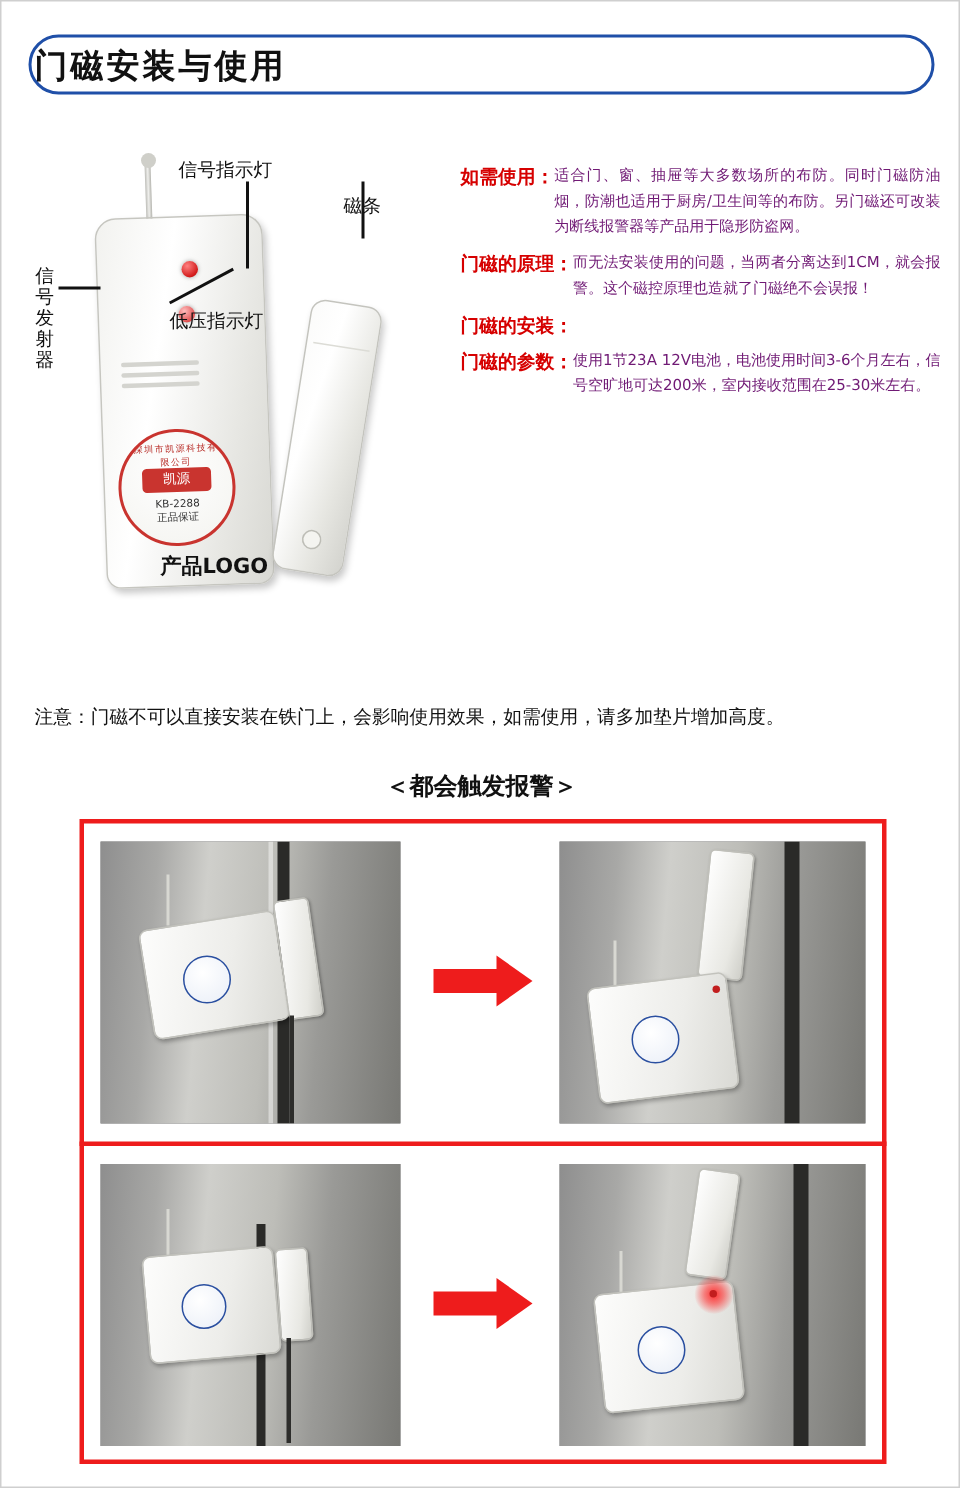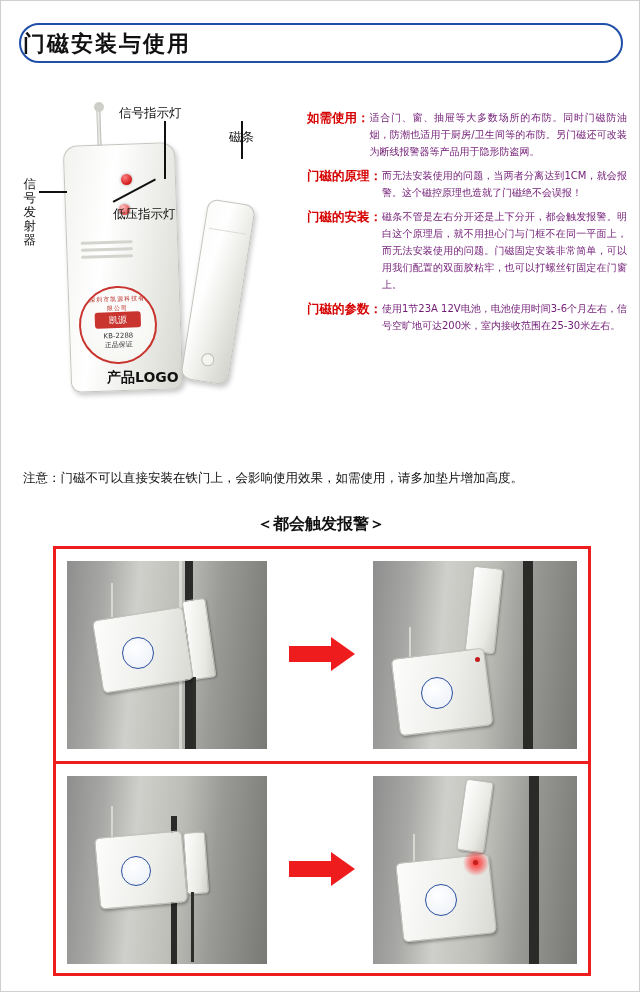--- a/index.html
+++ b/index.html
@@ -439,21 +439,20 @@
 
     <div class="spec-row">
       <div class="spec-label">门磁的原理</div>
       <div class="spec-colon">：</div>
       <div class="spec-text">而无法安装使用的问题，当两者分离达到1CM，就会报警。这个磁控原理也造就了门磁绝不会误报！</div>
     </div>
 
     <div class="spec-row">
       <div class="spec-label">门磁的安装</div>
       <div class="spec-colon">：</div>
-      <div class="spec-text">磁条不管是左右分开还是上下分开，都会触发报警。明白这个原理后，就不用担心门与门框不在同一平面上，而无法安装使用的问题。门磁固定安装非常简单，可以用我们配置的双面胶粘牢，也可以打螺丝钉固定在门窗上。</div>
     </div>
 
     <div class="spec-row">
       <div class="spec-label">门磁的参数</div>
       <div class="spec-colon">：</div>
       <div class="spec-text">使用1节23A 12V电池，电池使用时间3-6个月左右，信号空旷地可达200米，室内接收范围在25-30米左右。</div>
     </div>
   </div>
 
   <div class="note">注意：门磁不可以直接安装在铁门上，会影响使用效果，如需使用，请多加垫片增加高度。</div>

